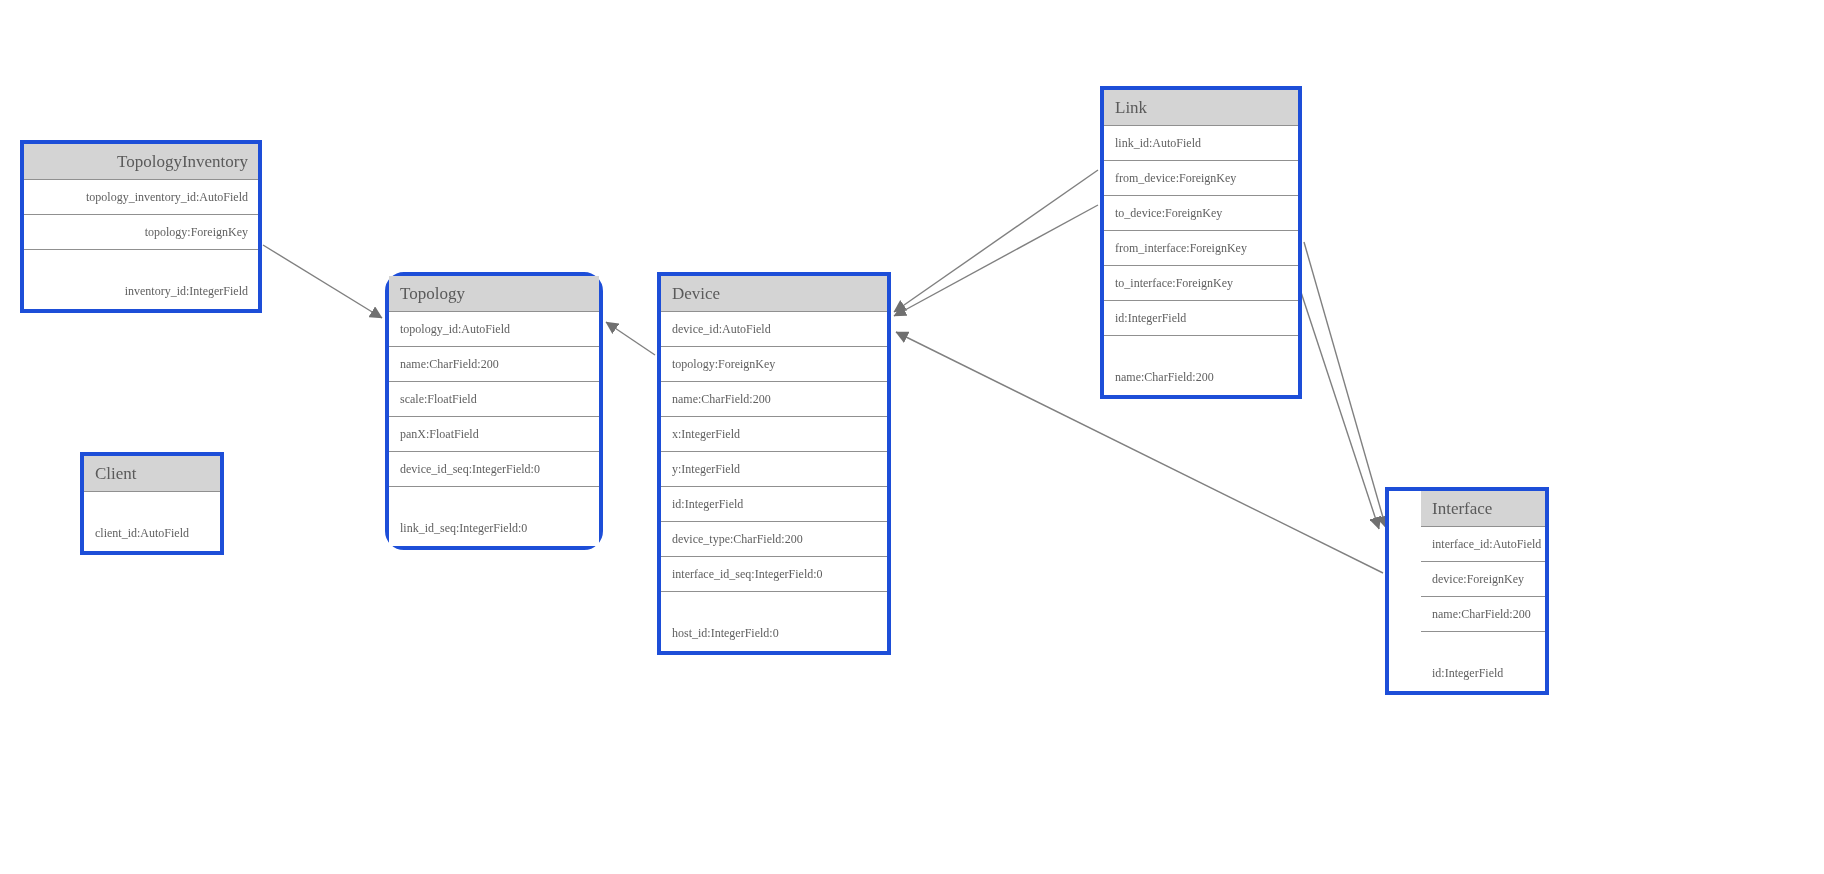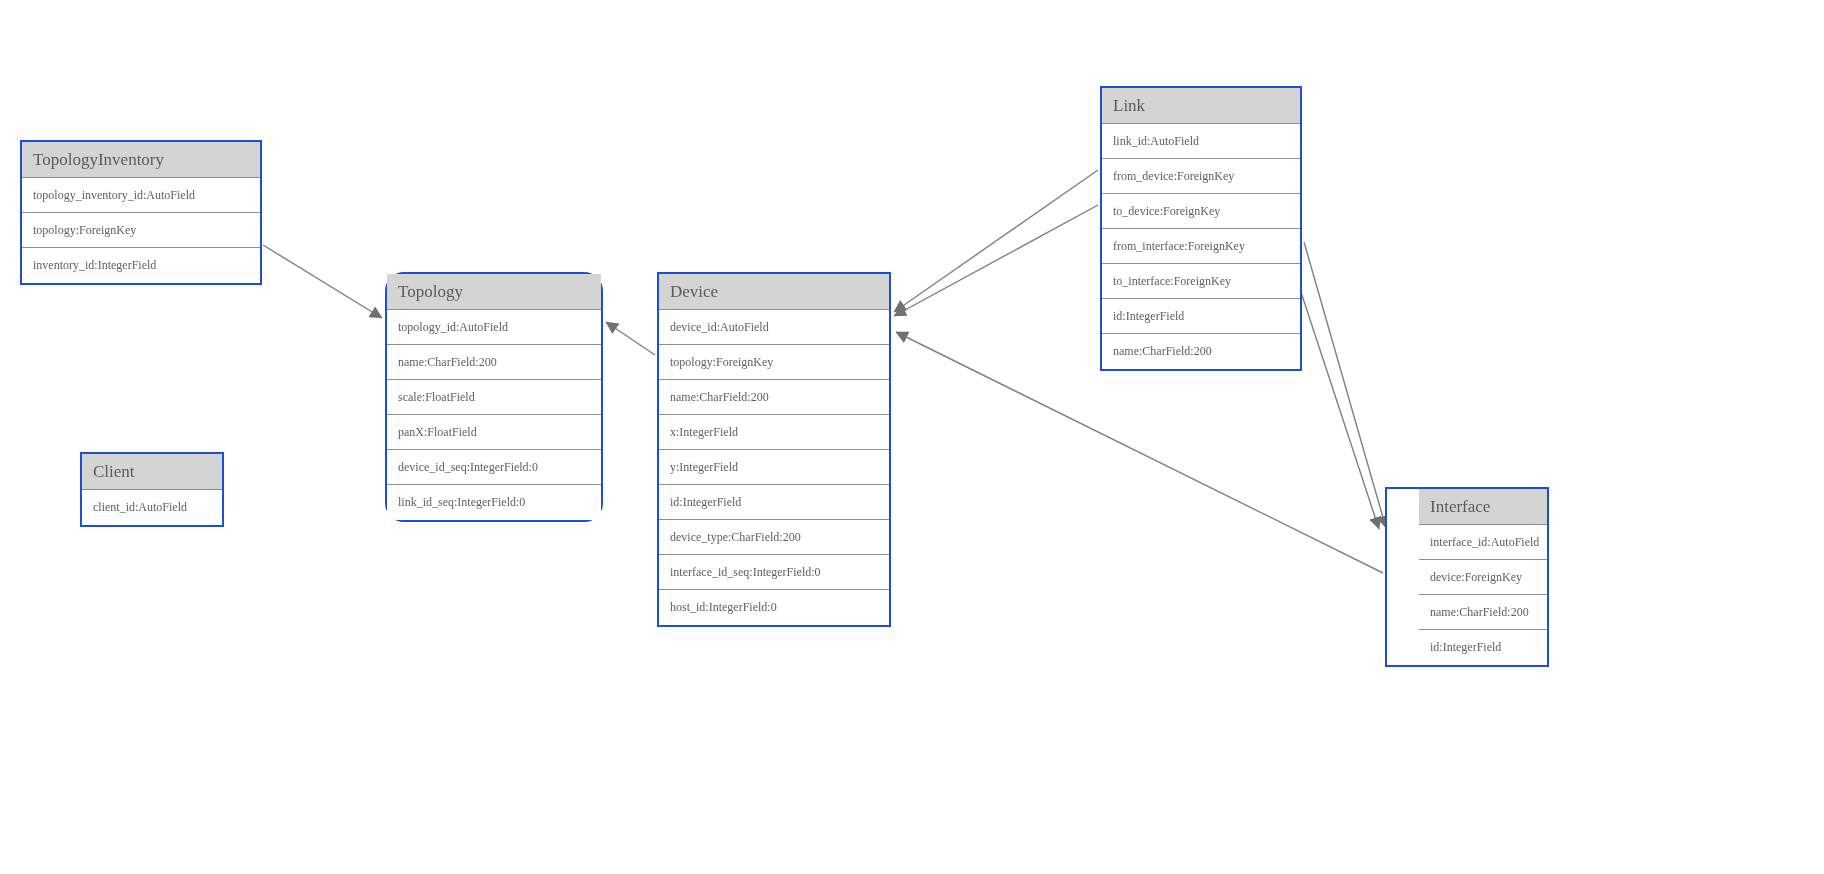--- a/index.html
+++ b/index.html
@@ -5,21 +5,21 @@
   html,body{margin:0;padding:0;}
   body{
     width:1824px;height:874px;background:#ffffff;
     font-family:"Liberation Serif","DejaVu Serif",serif;
     overflow:hidden;position:relative;
   }
   #canvas{position:absolute;left:0;top:0;width:1824px;height:874px;}
   #edges{position:absolute;left:0;top:0;width:1824px;height:874px;pointer-events:none;}
   .entity{
     position:absolute;
-    border:2px solid #1d4ed8;
+    border:4px solid #1d4ed8;
     background:#ffffff;
     box-sizing:border-box;
   }
   .entity-header{
     background:#d4d4d4;
     border-bottom:1px solid #909090;
     color:#5a5a5a;
     font-size:17px;
     padding:8px 10px 8px 11px;
     line-height:19px;
@@ -33,21 +33,21 @@
     font-size:12px;
     padding:8px 10px 8px 11px;
     line-height:19px;
     border-bottom:1px solid #909090;
     box-sizing:border-box;
     height:35px;
     white-space:nowrap;
     overflow:hidden;
     background:#ffffff;
   }
-  .field:last-child{border-bottom:none;}
+  .field:last-child{border-bottom:none;margin-top:24px;}
 </style>
 </head>
 <body>
 
 <div id="canvas">
 
   <svg id="edges" viewBox="0 0 1824 874" width="1824" height="874" xmlns="http://www.w3.org/2000/svg">
     <defs>
       <marker id="arrow" viewBox="0 0 10 10" refX="9.5" refY="5" markerWidth="9" markerHeight="9" orient="auto-start-reverse">
         <path d="M 0 0 L 10 5 L 0 10 z" fill="#707070"></path>
@@ -63,21 +63,21 @@
     <line x1="1098" y1="205" x2="894" y2="316" stroke="#808080" stroke-width="1.4" marker-end="url(#arrow)"></line>
 
     <line x1="1383" y1="573" x2="896" y2="332" stroke="#808080" stroke-width="1.4" marker-end="url(#arrow)"></line>
 
     <line x1="1304" y1="242" x2="1386" y2="528" stroke="#808080" stroke-width="1.4" marker-end="url(#arrow)"></line>
 
     <line x1="1296" y1="277" x2="1379" y2="529" stroke="#808080" stroke-width="1.4" marker-end="url(#arrow)"></line>
   </svg>
 
   <div id="entities">
-      <div class="entity" style="left: 20px; top: 140px; width: 242px;">
+      <div class="entity" style="left: 20px; top: 140px; width: 242px; text-align: right;">
         <div class="entity-header">TopologyInventory</div>
         <div class="field">topology_inventory_id:AutoField</div>
         <div class="field">topology:ForeignKey</div>
         <div class="field">inventory_id:IntegerField</div>
       </div>
       <div class="entity" style="left: 80px; top: 452px; width: 144px;">
         <div class="entity-header">Client</div>
         <div class="field">client_id:AutoField</div>
       </div>
       <div class="entity" style="left: 385px; top: 272px; width: 218px; border-radius: 19px;">

